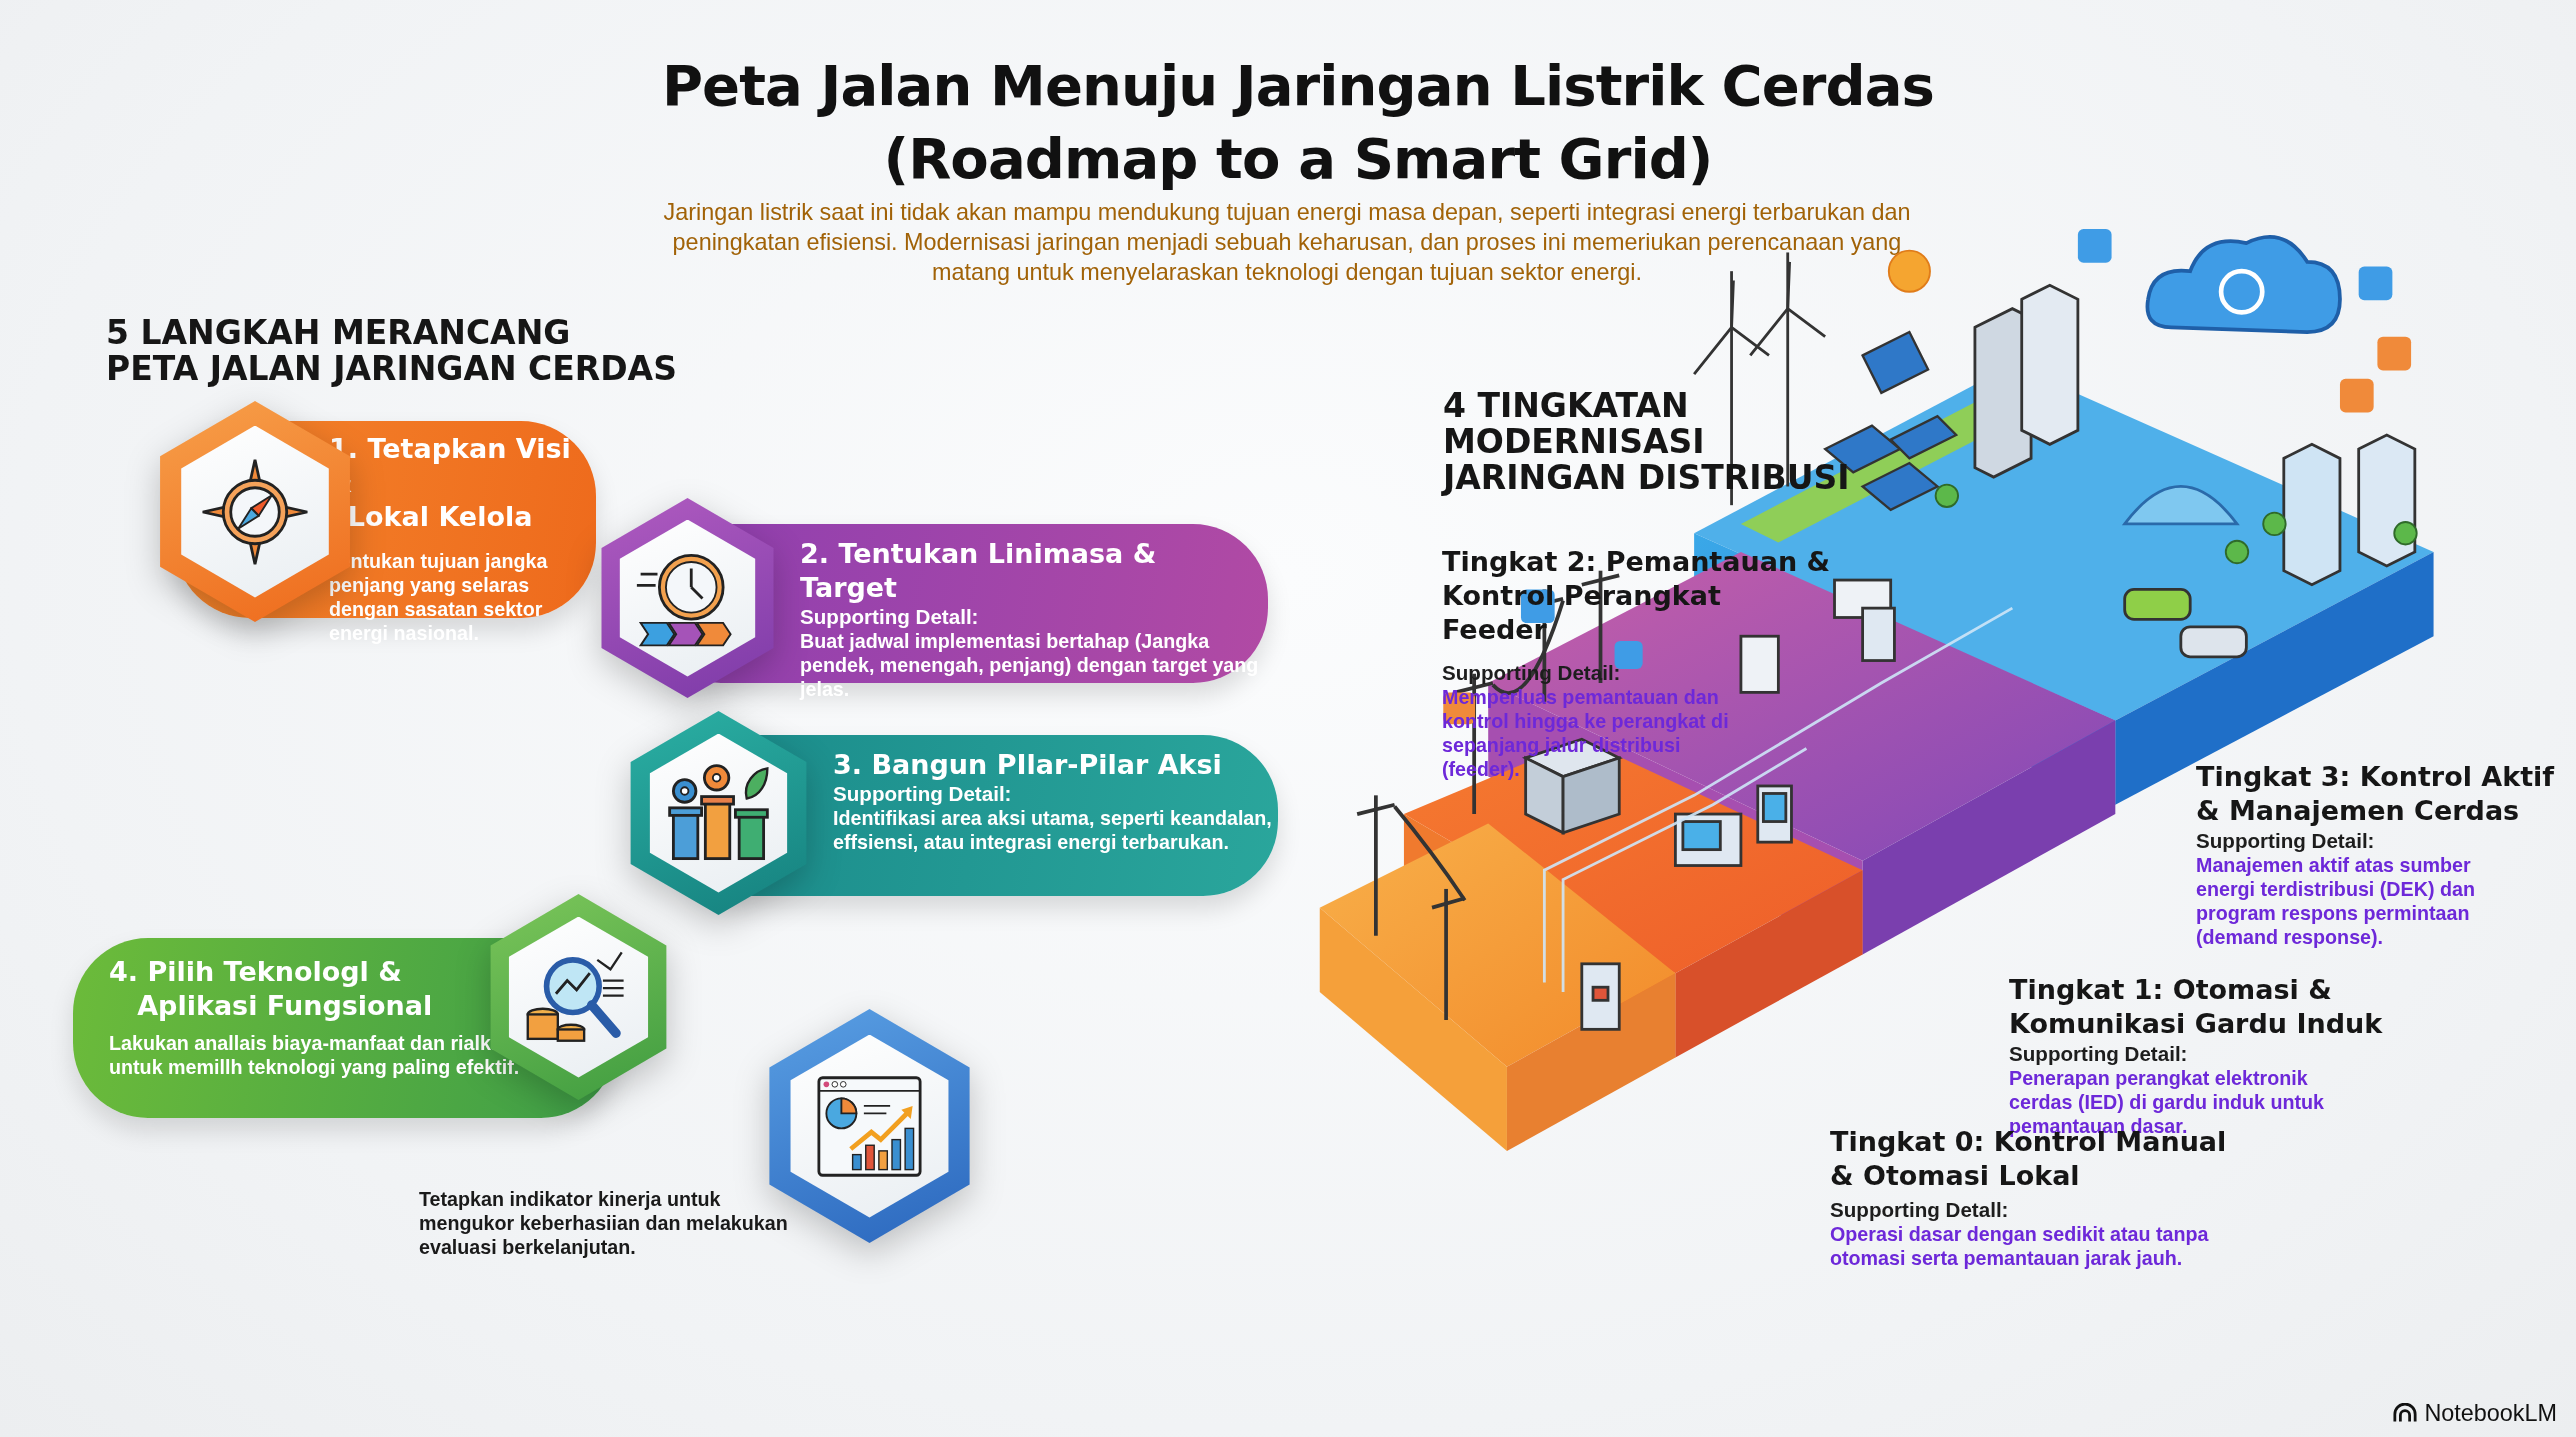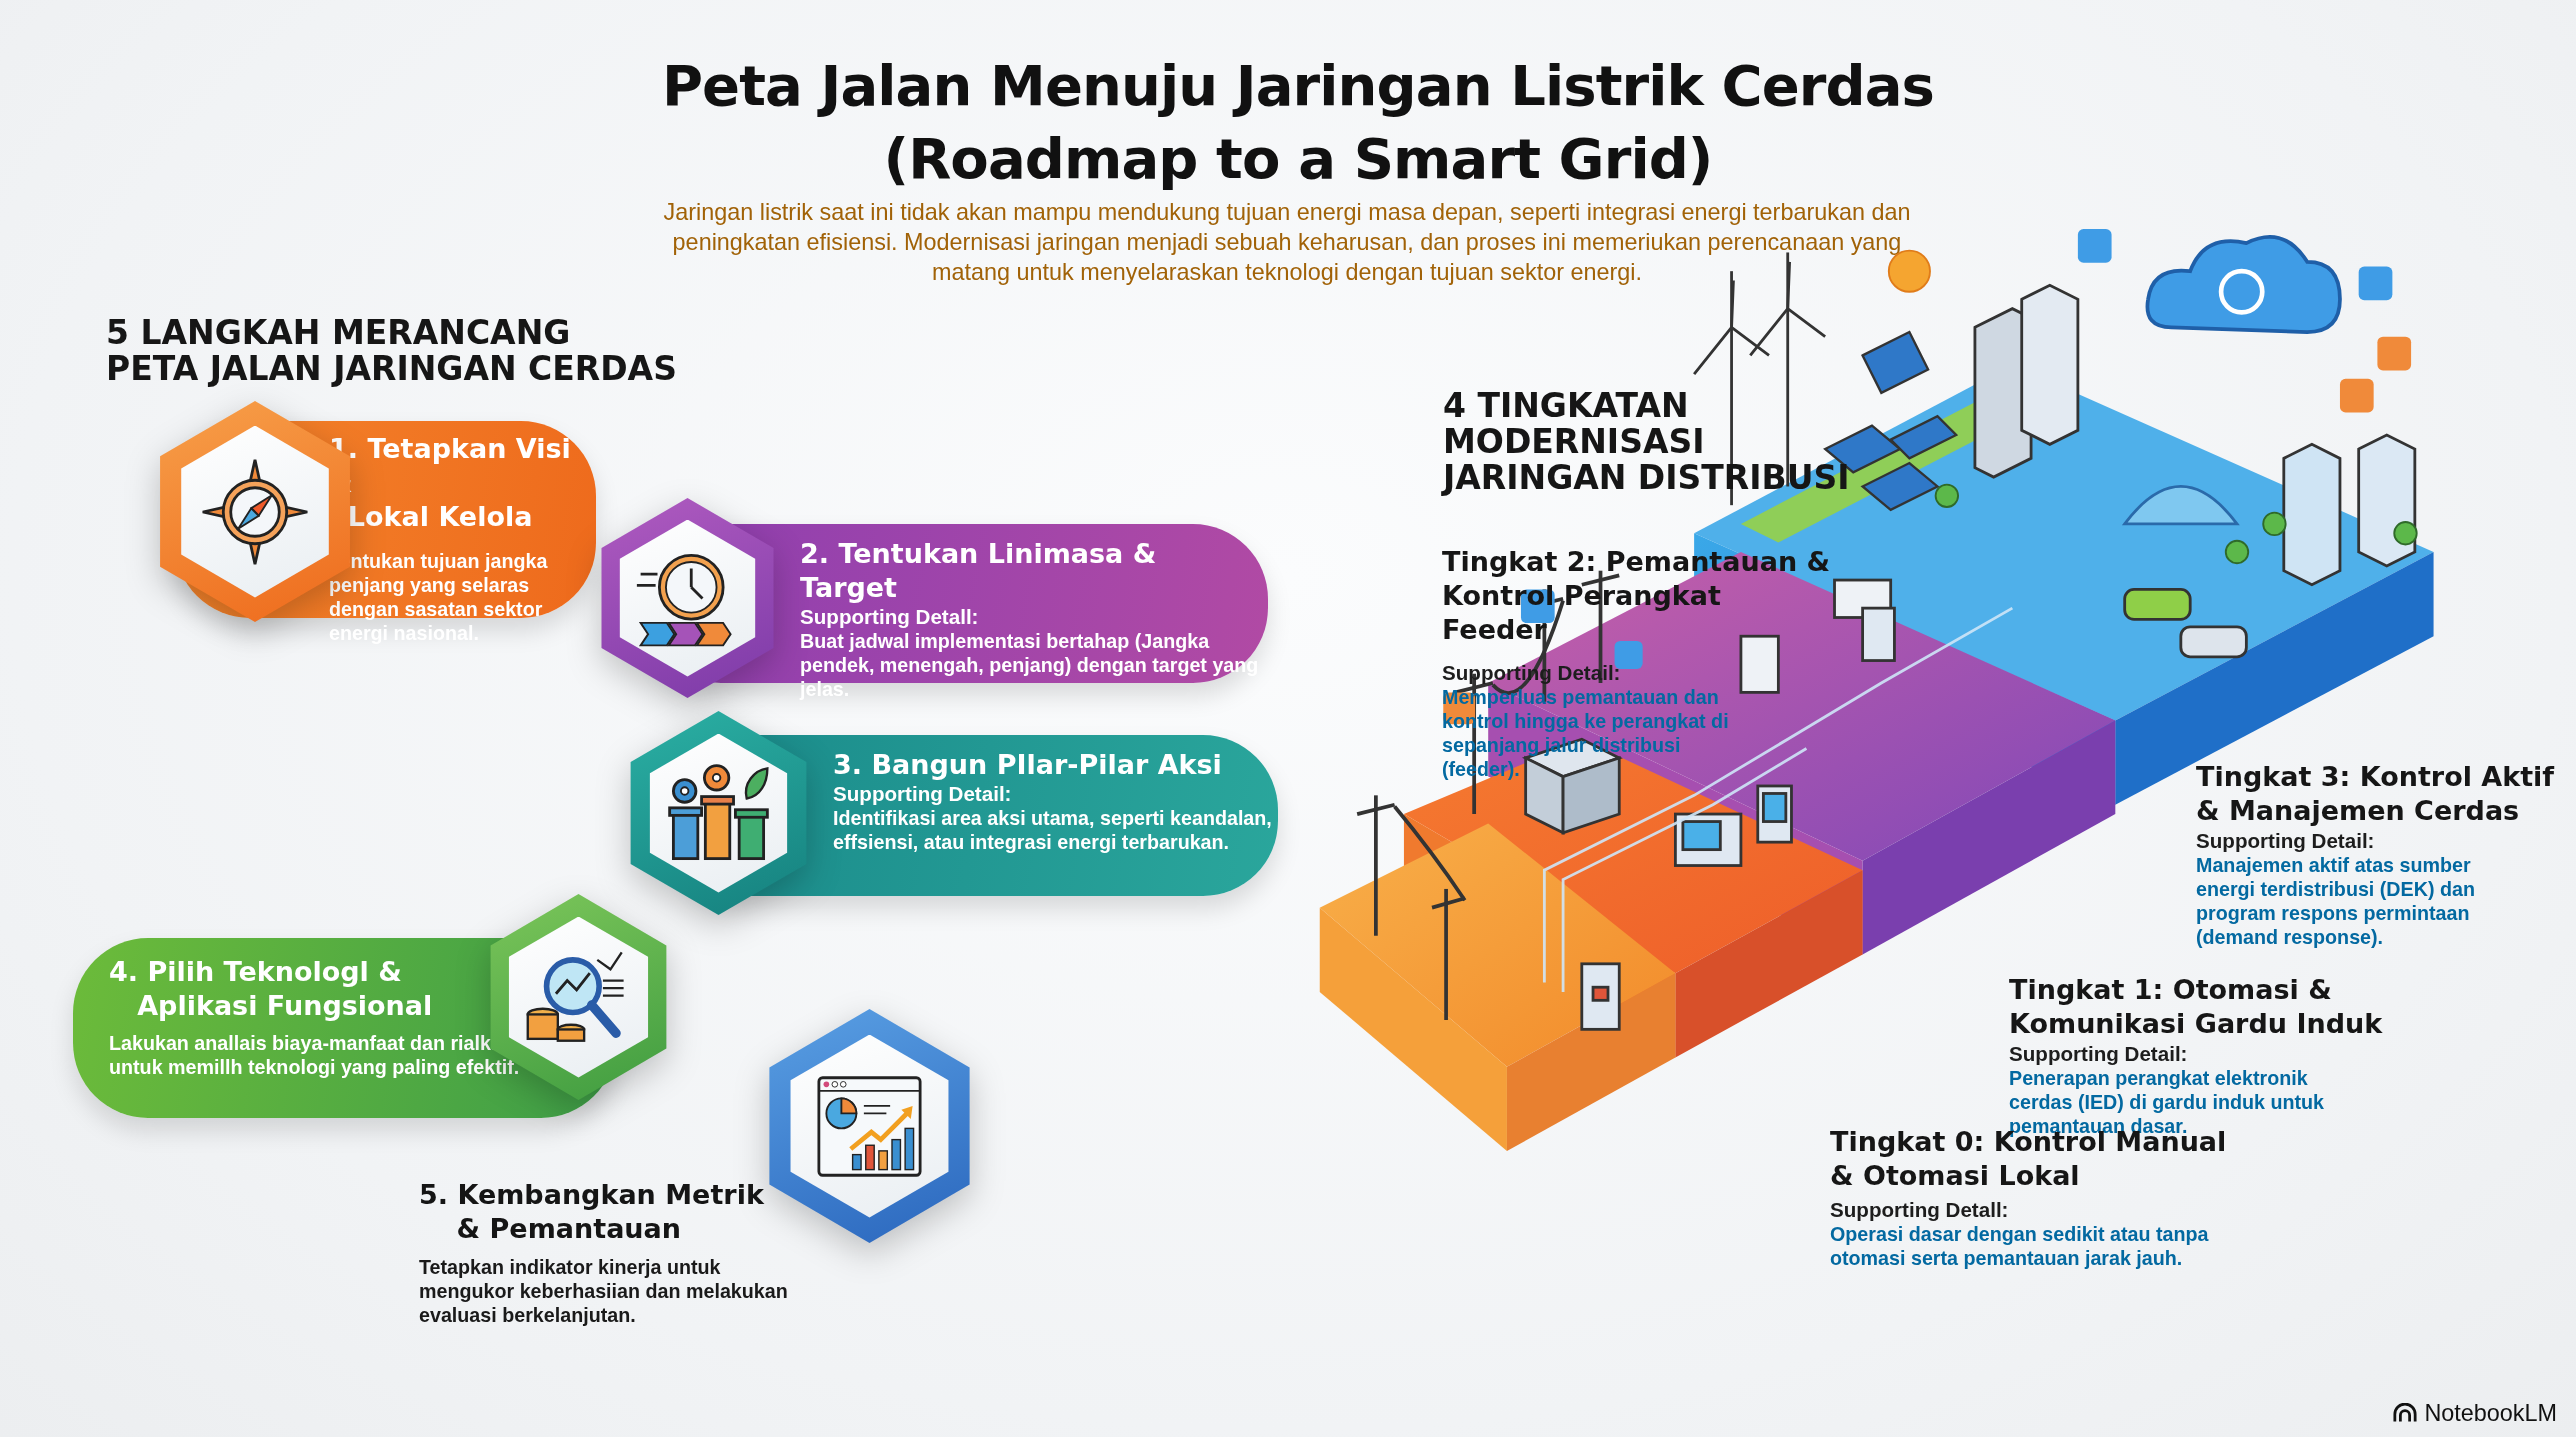--- a/index.html
+++ b/index.html
@@ -42,21 +42,21 @@
     width: 157px; height: 172px; background: linear-gradient(160deg,#ffffff,#e9eef2);
     clip-path: polygon(50% 0, 97% 25%, 97% 75%, 50% 100%, 3% 75%, 3% 25%);
     display: flex; align-items: center; justify-content: center;
   }
   .hexwrap { filter: drop-shadow(0 11.2px 17px rgba(0,0,0,0.22)); }
   .step5 h3 { font-family: "DejaVu Sans", sans-serif; font-weight: bold; font-size: 27px; line-height: 34px; color: #151515; }
   .step5 p { font-weight: bold; font-size: 19.7px; line-height: 24px; color: #1a1a1a; }
   
   .tier h3 { font-family: "DejaVu Sans", sans-serif; font-weight: bold; font-size: 27px; line-height: 34px; color: #161616; }
   .tier .lbl { font-weight: bold; font-size: 20.6px; line-height: 25px; color: #1d1d1d; margin-top: 5.6px; }
-  .tier p { font-weight: bold; font-size: 19.7px; line-height: 24px; color: #0369a1; }
+  .tier p { font-weight: bold; font-size: 19.7px; line-height: 24px; color: #6d28d9; }
   .brand { right: 19px; bottom: 11.2px; font-size: 23.4px; display: flex; align-items: center; gap: 7.5px; color: #111; }
 </style>
 </head>
 <body>
 
 <div class="abs title">
   <div>Peta Jalan Menuju Jaringan Listrik Cerdas</div>
   <div>(Roadmap to a Smart Grid)</div>
 </div>
 <div class="abs intro">Jaringan listrik saat ini tidak akan mampu mendukung tujuan energi masa depan, seperti integrasi energi terbarukan dan peningkatan efisiensi. Modernisasi jaringan menjadi sebuah keharusan, dan proses ini memeriukan perencanaan yang matang untuk menyelaraskan teknologi dengan tujuan sektor energi.</div>
@@ -185,21 +185,20 @@
         <rect x="68" y="82" width="9" height="20" fill="#f2a040" stroke="#222" stroke-width="1.5"></rect>
         <rect x="82" y="70" width="9" height="32" fill="#3a8fd0" stroke="#222" stroke-width="1.5"></rect>
         <rect x="96" y="58" width="9" height="44" fill="#3a8fd0" stroke="#222" stroke-width="1.5"></rect>
         <polyline points="38,80 60,62 70,70 100,40" fill="none" stroke="#f2a020" stroke-width="5"></polyline>
         <polygon points="104,34 92,38 102,48" fill="#f2a020"></polygon>
       </svg>
     </div>
   </div>
 </div>
 <div class="abs step5" style="left:419px; top:1178px; width:393px;">
-  <h3><span>5. Kembangkan Metrik</span><br>&nbsp;&nbsp;&nbsp;&nbsp;<span>&amp; Pemantauan</span></h3>
   <p style="margin-top:9.4px;">Tetapkan indikator kinerja untuk mengukor keberhasiian dan melakukan evaluasi berkelanjutan.</p>
 </div>
 
 <svg class="abs" style="left:1301px; top:215px;" width="1170" height="1039" viewBox="0 0 1250 1110">
   <defs>
     <linearGradient id="gOr" x1="0" y1="0" x2="1" y2="1">
         <stop offset="0" stop-color="#f8b04a"></stop>
         <stop offset="1" stop-color="#f28a2a"></stop>
       </linearGradient>
     <linearGradient id="gOr2" x1="0" y1="0" x2="1" y2="1">

